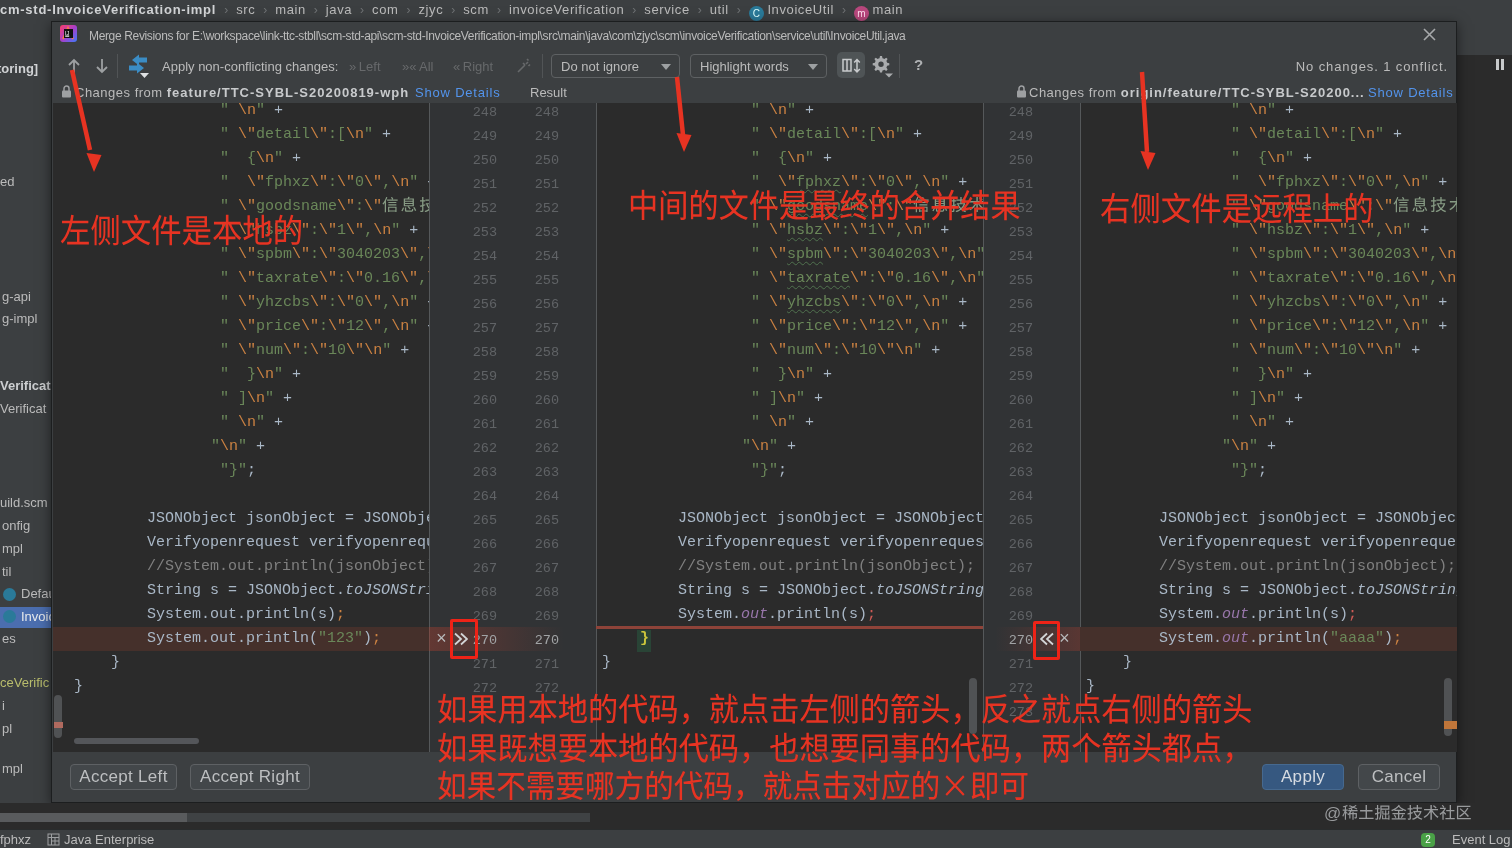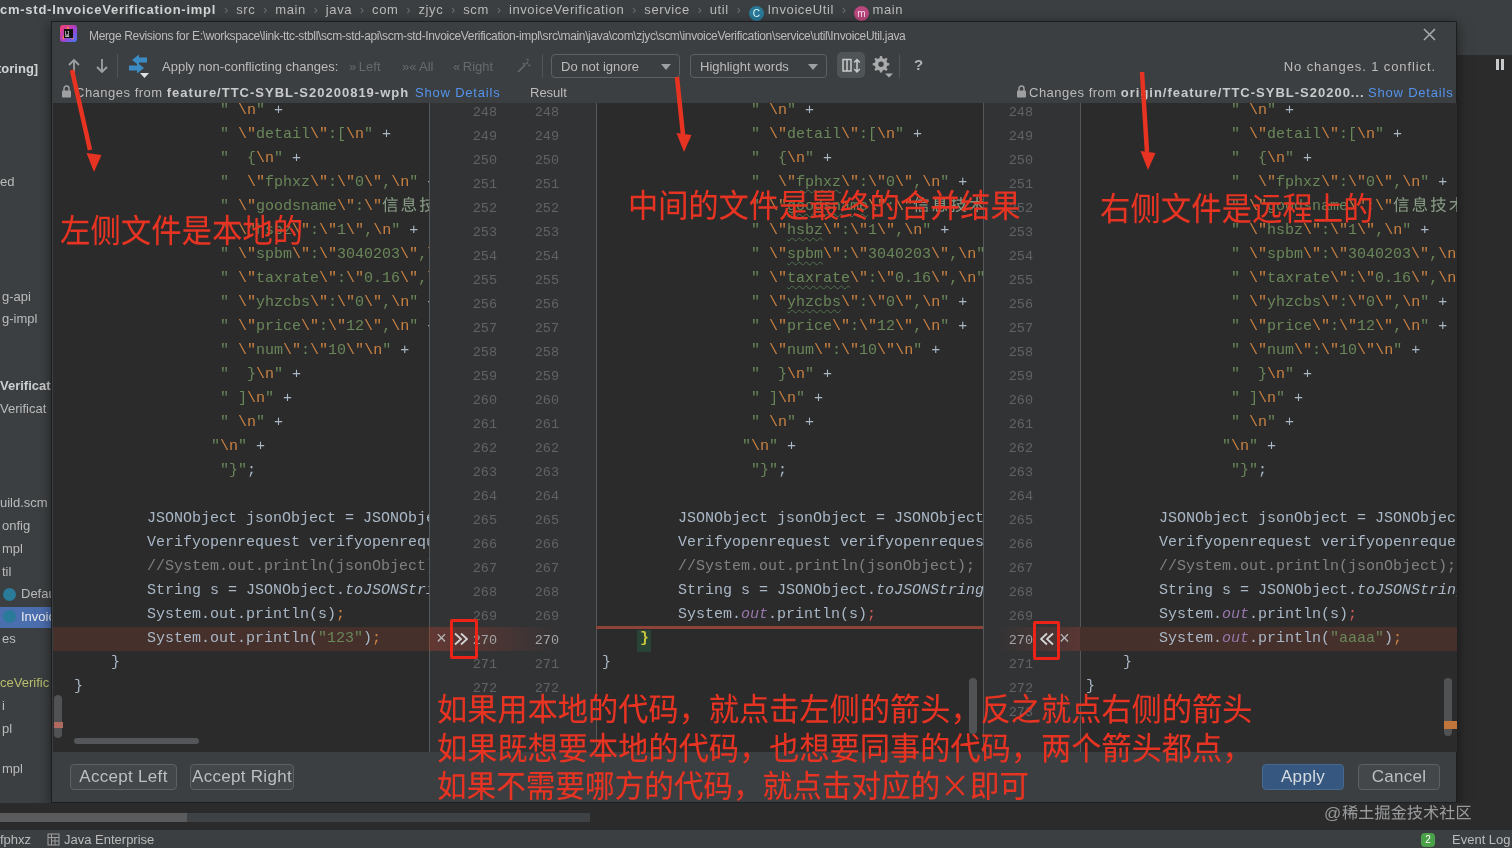--- a/index.html
+++ b/index.html
@@ -101,21 +101,21 @@
     </g>
   </svg>
 <svg class="a" style="left:872px;top:55px" width="24" height="24" viewBox="0 0 24 24">
 <g fill="#a9abad">
       <path d="M10 1 h-2 l-.5 2.2 a7 7 0 0 0 -1.8 .75 L3.8 2.7 2.4 4.1 l1.25 1.9 a7 7 0 0 0 -.75 1.8 L.7 8.3 v2 l2.2 .5 a7 7 0 0 0 .75 1.8 L2.4 14.5 3.8 15.9 l1.9-1.25 a7 7 0 0 0 1.8 .75 L8 17.6 h2 l.5-2.2 a7 7 0 0 0 1.8-.75 l1.9 1.25 1.4-1.4 -1.25-1.9 a7 7 0 0 0 .75-1.8 l2.2-.5 v-2 l-2.2-.5 a7 7 0 0 0 -.75-1.8 L15.6 4.1 14.2 2.7 12.3 3.95 a7 7 0 0 0 -1.8-.75 Z M9 6.6 a2.7 2.7 0 1 1 0 5.4 a2.7 2.7 0 1 1 0-5.4 Z" fill-rule="evenodd"></path>
 <path d="M13 18.5 L21 18.5 L17 22.5 Z"></path>
     </g>
   </svg>
 <div class="a" style="left:899px;top:54px;width:1px;height:24px;background:#515456;"></div>
 <div class="a ui" style="left:914px;top:56px;"><span style="font-size:15px;font-weight:bold;color:#afb1b3">?</span></div>
-<div class="a ui" style="right:76px;top:59px;letter-spacing:.9px">No changes. 1 conflict.</div>
+<div class="a ui" style="right:64px;top:59px;letter-spacing:.9px">No changes. 1 conflict.</div>
 <svg class="a" style="left:61px;top:85px" width="11" height="13" viewBox="0 0 11 13">
 <rect x="1" y="5.5" width="9" height="7" rx="1" fill="#9ea0a2"></rect>
 <path d="M3 6 V3.5 A2.5 2.5 0 0 1 8 3.5 V6" fill="none" stroke="#9ea0a2" stroke-width="1.5"></path>
   </svg>
 <div class="a ui" style="left:75px;top:85px;"><span style="letter-spacing:.5px">Changes from </span><b style="color:#c8cacc;letter-spacing:1px">feature/TTC-SYBL-S20200819-wph</b></div>
 <div class="a ui" style="left:415px;top:85px;"><span class="lk" style="letter-spacing:.8px">Show Details</span></div>
 <div class="a ui" style="left:530px;top:85px;">Result</div>
 <svg class="a" style="left:1016px;top:85px" width="11" height="13" viewBox="0 0 11 13">
 <rect x="1" y="5.5" width="9" height="7" rx="1" fill="#9ea0a2"></rect>
 <path d="M3 6 V3.5 A2.5 2.5 0 0 1 8 3.5 V6" fill="none" stroke="#9ea0a2" stroke-width="1.5"></path>
@@ -334,21 +334,21 @@
 <path d="M13 1.5 L7 7 L13 12.5 M7 1.5 L1 7 L7 12.5" stroke="#d3d5d7" stroke-width="1.8" fill="none"></path>
   </svg>
 <div class="a ui" style="left:1059px;top:629px;"><span style="font-family:'Liberation Mono';font-size:18px;color:#b7b9bb">×</span></div>
 <div class="a" style="left:54px;top:695px;width:8px;height:43px;background:#505254;border-radius:4px"></div>
 <div class="a" style="left:54px;top:722px;width:9px;height:6px;background:#b06a5f;"></div>
 <div class="a" style="left:74px;top:738px;width:125px;height:6px;background:#54565a;border-radius:3px"></div>
 <div class="a" style="left:969px;top:678px;width:8px;height:56px;background:#505254;border-radius:4px"></div>
 <div class="a" style="left:1444px;top:678px;width:8px;height:58px;background:#505254;border-radius:4px"></div>
 <div class="a" style="left:1444px;top:721px;width:13px;height:8px;background:#c0763a;"></div>
 <div class="a btn" style="left:70px;top:764px;width:107px;height:26px">Accept Left</div>
-<div class="a btn" style="left:190px;top:764px;width:104px;height:26px">Accept Right</div>
+<div class="a btn" style="left:190px;top:764px;width:120px;height:26px">Accept Right</div>
 <div class="a btn" style="left:1262px;top:764px;width:82px;height:26px;background:#365880;border-color:#46698f;color:#d6dbe1">Apply</div>
 <div class="a btn" style="left:1358px;top:764px;width:82px;height:26px">Cancel</div>
 <div class="a" style="left:0px;top:803px;width:1512px;height:26px;background:#2b2b2b;"></div>
 <div class="a" style="left:0px;top:813px;width:187px;height:9px;background:#595b5d;"></div>
 <div class="a" style="left:187px;top:813px;width:403px;height:9px;background:#3f4244;"></div>
 <div class="a ui" style="left:1324px;top:804px;"><span style="color:#989a9c;font-size:17px">@</span></div>
 <svg style="position:absolute;left:1342px;top:805px;overflow:visible" width="131" height="22">
     <g transform="translate(0,13.53) scale(0.01620,-0.01620)" fill="#989a9c">
       <use href="#g7A00" x="0"></use>
       <use href="#g571F" x="1000"></use>

